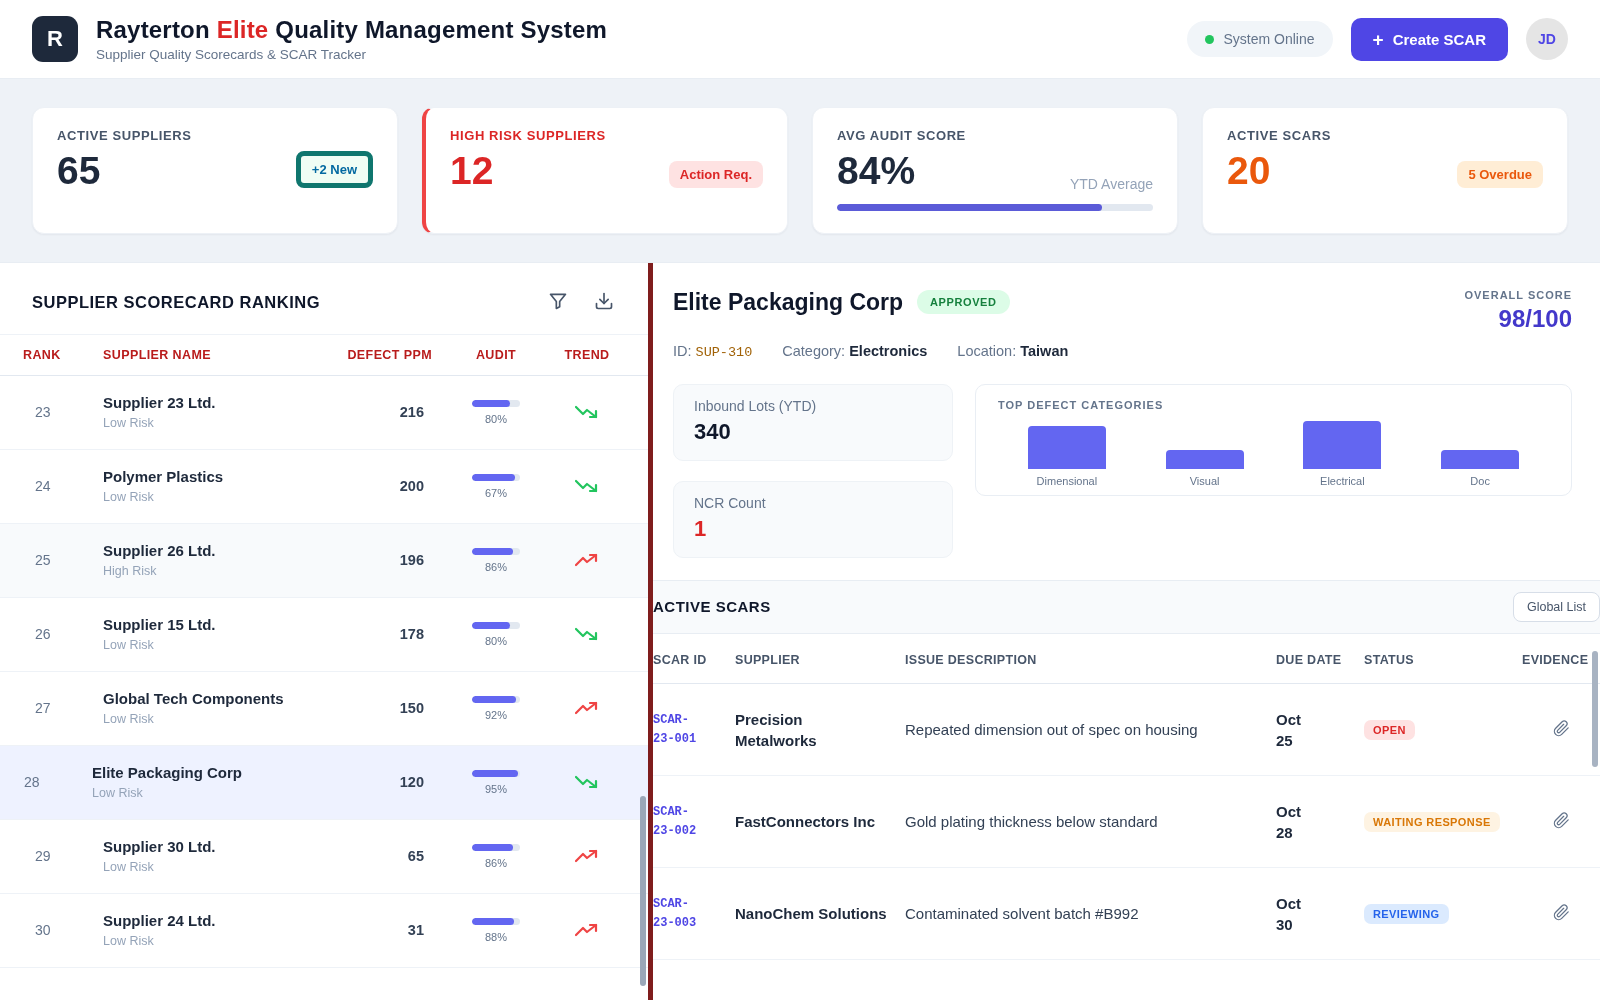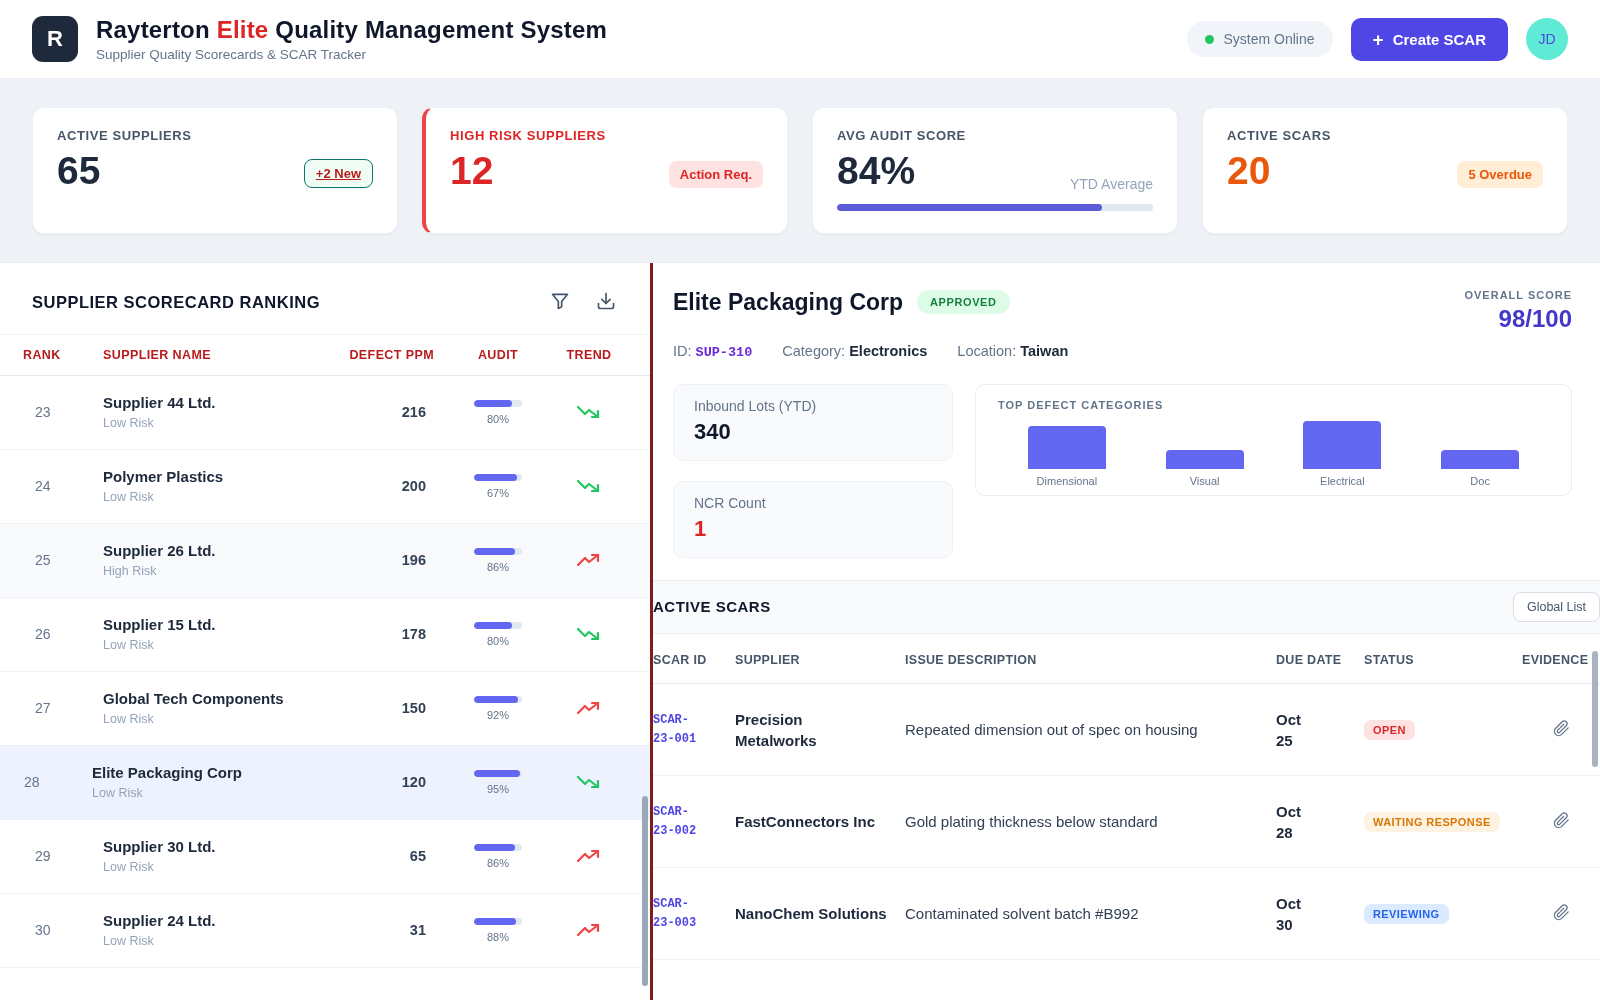--- a/index.html
+++ b/index.html
@@ -31,48 +31,48 @@
     padding:10px 18px; font-size:14px; color:#64748b;
   }
   .dot { width:9px; height:9px; border-radius:50%; background:#22c55e; }
   .create-btn {
     display:flex; align-items:center; gap:9px; background:#4f46e5; color:#fff; border:none;
     border-radius:10px; padding:12px 22px; font-size:15px; font-weight:700; cursor:pointer;
     font-family:inherit;
   }
   .create-btn .plus { font-size:19px; font-weight:700; line-height:1; }
   .avatar {
-    width:42px; height:42px; border-radius:50%; background:#5eead4; color:#4f46e5;
-    display:flex; align-items:center; justify-content:center; font-size:14px; font-weight:400;
+    width:42px; height:42px; border-radius:50%; background:#e5e5e5; color:#4f46e5;
+    display:flex; align-items:center; justify-content:center; font-size:14px; font-weight:700;
   }
 
   
   .stats { flex:none; display:grid; grid-template-columns:repeat(4,1fr); gap:24px; margin:28px 32px; }
   .stat-card {
     background:#fff; border:1px solid #edf1f6; border-radius:12px; padding:20px 24px 22px;
     box-shadow:0 1px 2px rgba(15,23,42,.05); position:relative;
   }
   .stat-card.danger { border-left:4px solid #ef4444; }
   .stat-label { font-size:13px; font-weight:700; letter-spacing:.6px; color:#475569; }
   .stat-card.danger .stat-label { color:#dc2626; }
   .stat-bottom { display:flex; align-items:flex-end; justify-content:space-between; margin-top:8px; }
   .stat-value { font-size:39px; font-weight:800; color:#1e293b; line-height:1.05; }
   .stat-value.red { color:#dc2626; }
   .stat-value.orange { color:#ea580c;text-align:right; }
   .badge { font-size:13px; font-weight:700; border-radius:8px; padding:6px 11px; margin-bottom:4px; }
-  .badge-green { color:#b91c1c; background:#f0fdf4; border:1px solid #0f766e;text-decoration:underline; }
+  .badge-green { color:#0369a1; background:#f0fdf4; border:5px solid #0f766e; }
   .badge-red { color:#dc2626; background:#fee2e2; }
   .badge-orange { color:#ea580c; background:#ffedd5; }
   .stat-note { font-size:14px; color:#94a3b8; }
   .progress-track { margin-top:12px; height:7px; border-radius:99px; background:#e2e8f0; overflow:hidden; }
   .progress-fill { height:100%; border-radius:99px; background:#5b5bd8; }
 
   
   .main { flex:1; min-height:0; display:flex; background:#fff; border-top:1px solid #e8edf3; position:relative; }
-  .left-panel { flex:none; width:653px; border-right:3px solid #7f1d1d; overflow:hidden; position:relative; }
+  .left-panel { flex:none; width:653px; border-right:5px solid #7f1d1d; overflow:hidden; position:relative; }
   .right-panel { flex:1; min-width:0; display:flex; flex-direction:column; overflow:hidden; position:relative; }
 
   
   .rank-head { display:flex; align-items:center; justify-content:space-between; padding:28px 34px 20px 32px; }
   .rank-title { font-size:16.5px; font-weight:800; letter-spacing:.5px; color:#0f172a; }
   .rank-tools { display:flex; gap:26px; }
   .icon-btn { background:none; border:none; padding:0; cursor:pointer; color:#475569; }
   .rank-grid-head, .rank-row {
     display:grid; grid-template-columns:80px 1fr 105px 96px 86px;
     padding-left:23px; padding-right:18px; align-items:center;
@@ -107,21 +107,21 @@
   .detail-name { font-size:23px; font-weight:800; color:#0f172a; margin:0; }
   .approved-badge {
     font-size:11px; font-weight:800; letter-spacing:.6px; color:#15803d; background:#dcfce7;
     border-radius:999px; padding:6px 13px;
   }
   .score-block { margin-left:auto; text-align:right; }
   .score-label { font-size:11px; font-weight:700; letter-spacing:1px; color:#64748b; }
   .score-value { font-size:24px; font-weight:800; color:#4338ca; margin-top:4px; }
   .detail-meta { margin-top:10px; font-size:14.5px; color:#64748b; display:flex; gap:30px; }
   .detail-meta b { color:#1e293b; }
-  .meta-mono { font-family:"Liberation Mono", monospace; font-weight:700; font-size:13.5px; color:#6d28d9; }
+  .meta-mono { font-family:"Liberation Mono", monospace; font-weight:400; font-size:13.5px; color:#a16207; }
   .detail-body { display:flex; margin-top:24px; gap:22px; }
   .mini-stats { width:280px; flex:none; display:flex; flex-direction:column; gap:20px; }
   .mini-box { background:#f8fafc; border:1px solid #eef2f6; border-radius:10px; padding:13px 20px 15px; }
   .mini-label { font-size:14px; color:#64748b; }
   .mini-value { font-size:22px; font-weight:800; color:#0f172a; margin-top:5px; }
   .mini-value.red { color:#dc2626; }
   .chart-box { flex:1; border:1px solid #e9eef4; border-radius:10px; padding:14px 22px 12px; height:112px; align-self:flex-start; }
   .chart-title { font-size:11px; font-weight:700; letter-spacing:1px; color:#64748b; }
   .chart-bars { display:flex; margin-top:10px; }
   .chart-col { flex:1; display:flex; flex-direction:column; align-items:center; }
@@ -259,21 +259,21 @@
         <div class="th-ppm">DEFECT PPM</div>
         <div class="th-audit">AUDIT</div>
         <div class="th-trend">TREND</div>
       </div>
 
       <div>
 
           <div class="rank-row" data-state="normal">
             <div class="cell-rank">23</div>
             <div>
-              <div class="sup-name">Supplier 44 Ltd.</div>
+              <div class="sup-name">Supplier 23 Ltd.</div>
               <div class="sup-risk">Low Risk</div>
             </div>
             <div class="cell-ppm">216</div>
             <div class="cell-audit">
               <div class="audit-track">
                 <div class="audit-fill" style="width: 80%;"></div>
               </div>
               <div class="audit-pct">80%</div>
             </div>
             <div class="cell-trend">

